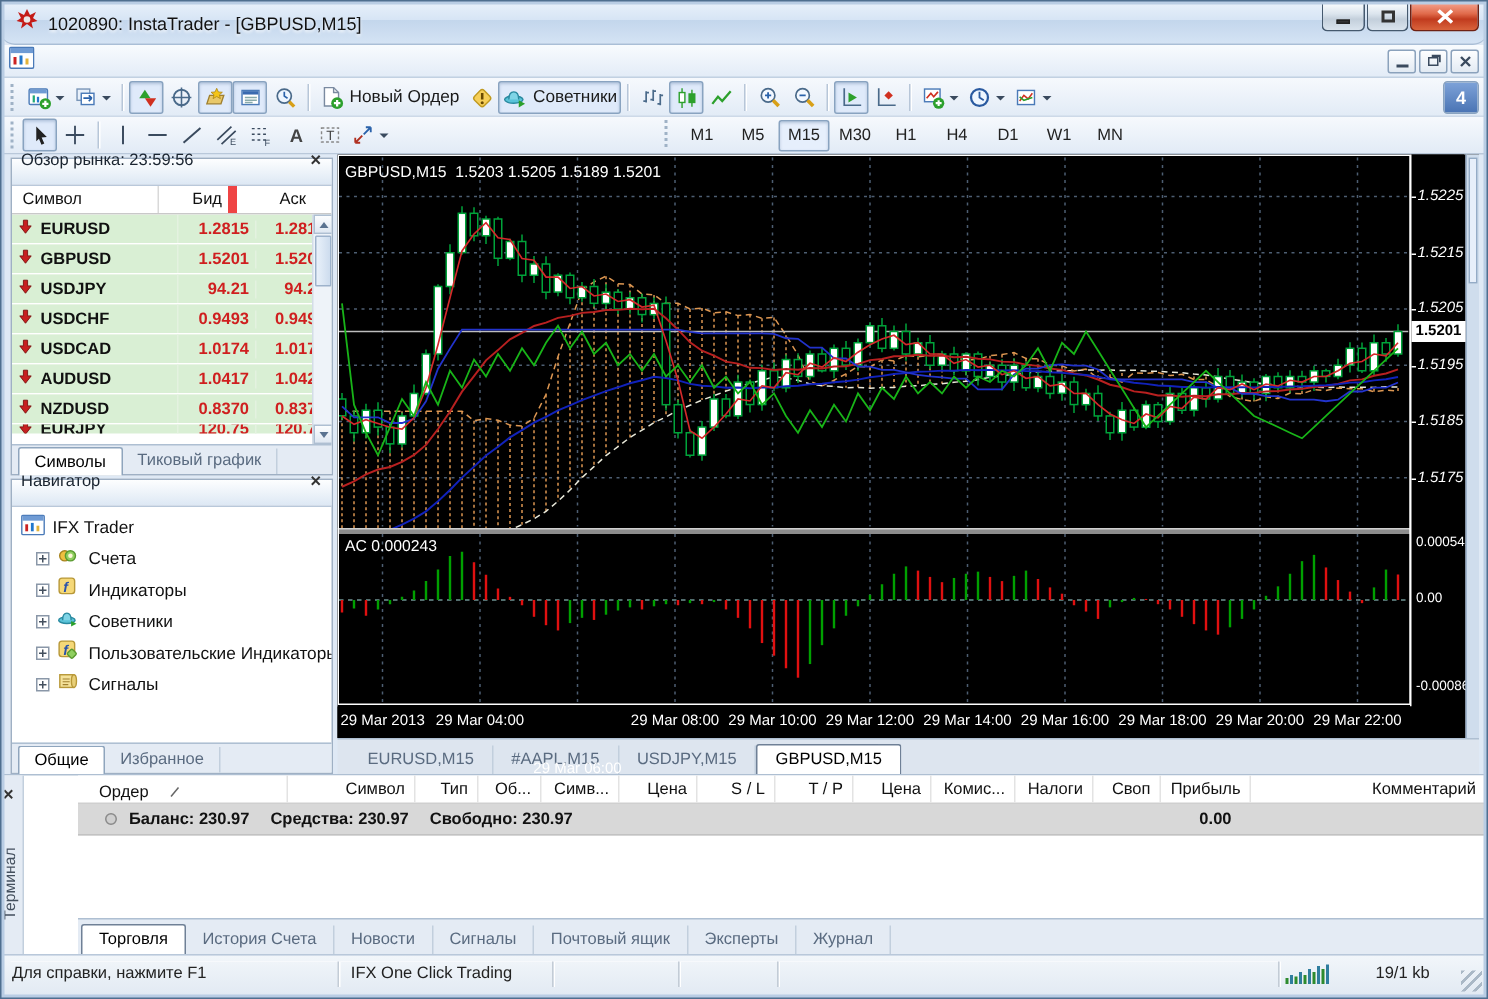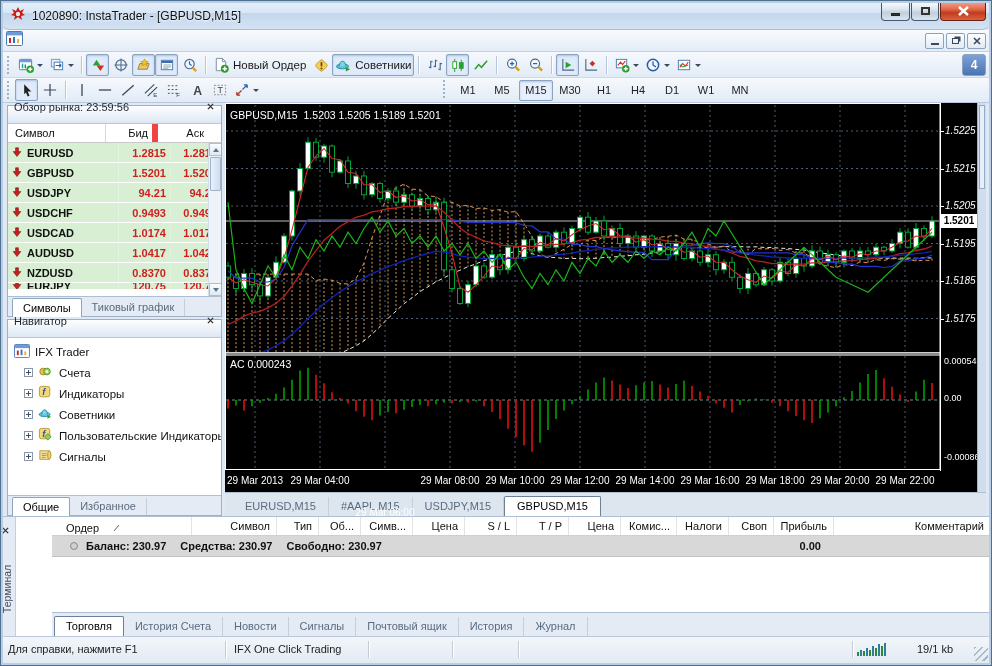--- a/index.html
+++ b/index.html
@@ -1100,21 +1100,21 @@
         <span class="bpart">Свободно: 230.97</span>
         <span id="profit-val">0.00</span>
       </div>
       <div id="term-empty"></div>
       <div id="term-tabs">
           <span class="term-tab active">Торговля</span>
           <span class="term-tab">История Счета</span>
           <span class="term-tab">Новости</span>
           <span class="term-tab">Сигналы</span>
           <span class="term-tab">Почтовый ящик</span>
-          <span class="term-tab">История</span>
+          <span class="term-tab">Эксперты</span>
           <span class="term-tab">Журнал</span>
         </div>
     </div>
   </div>
 
   <div id="statusbar">
     <span class="st-cell" id="st-help">Для справки, нажмите F1</span>
     <span class="st-cell" id="st-oct">IFX One Click Trading</span>
     <span class="st-cell st-empty1"></span>
     <span class="st-cell st-empty2"></span>

